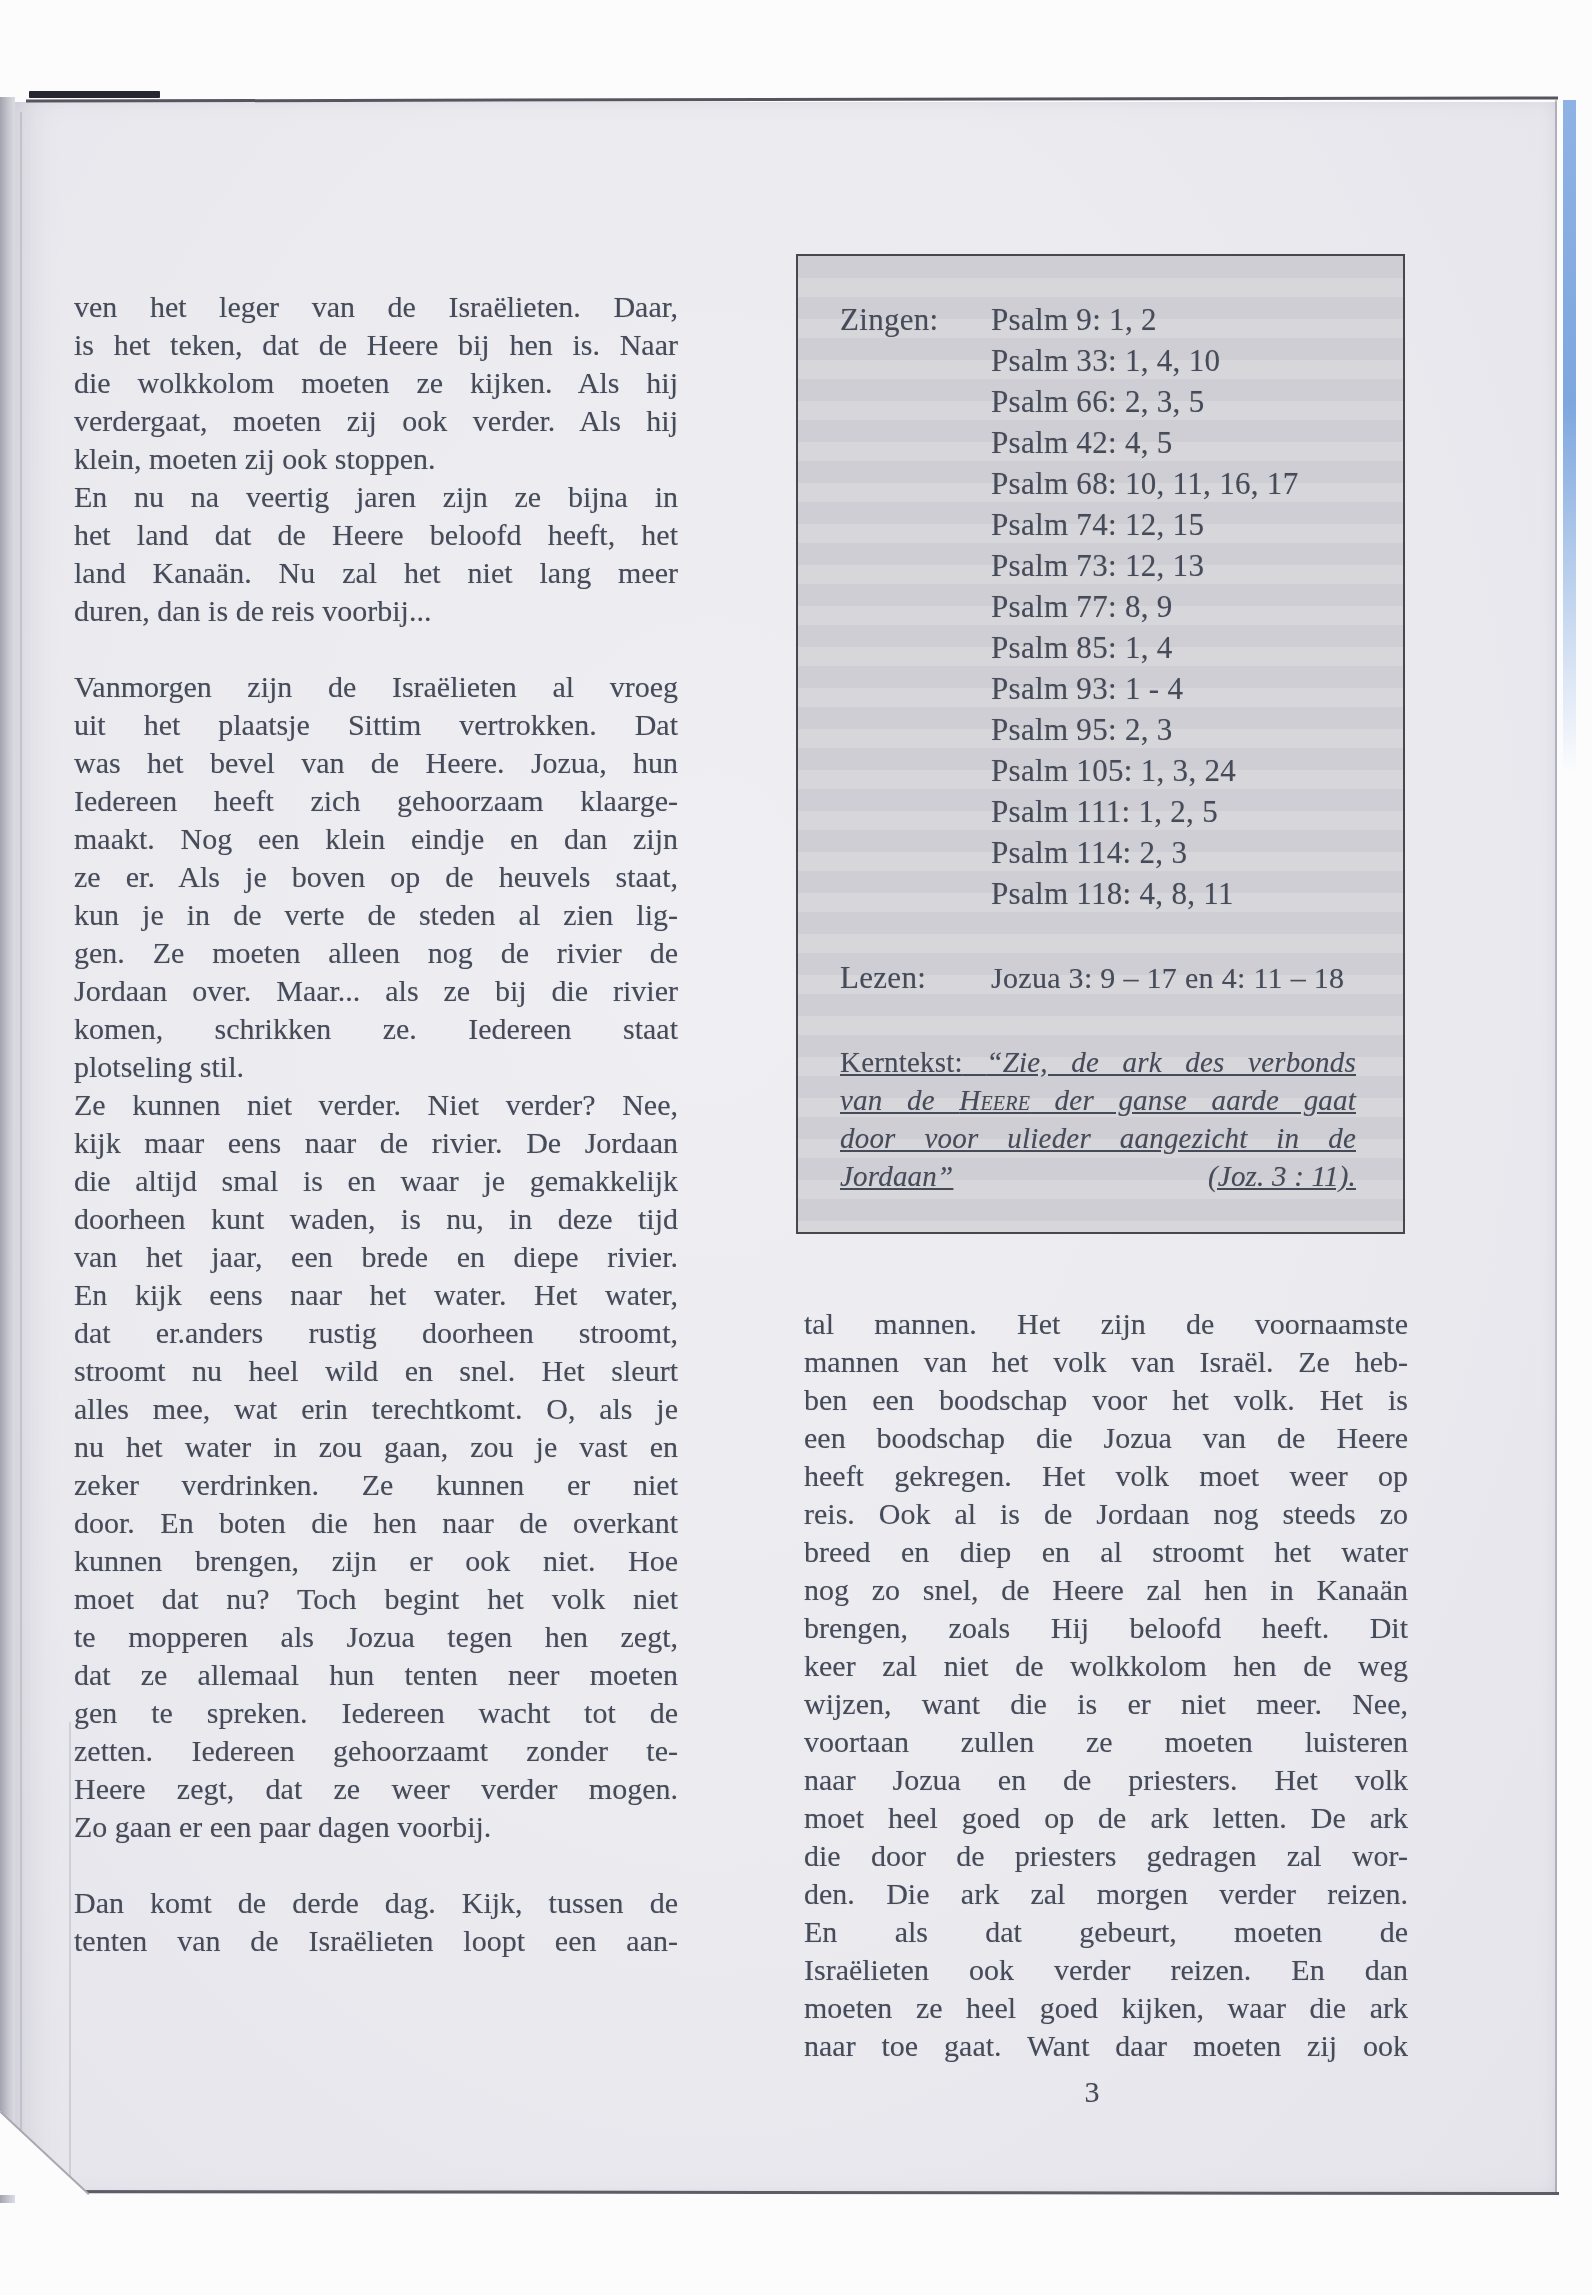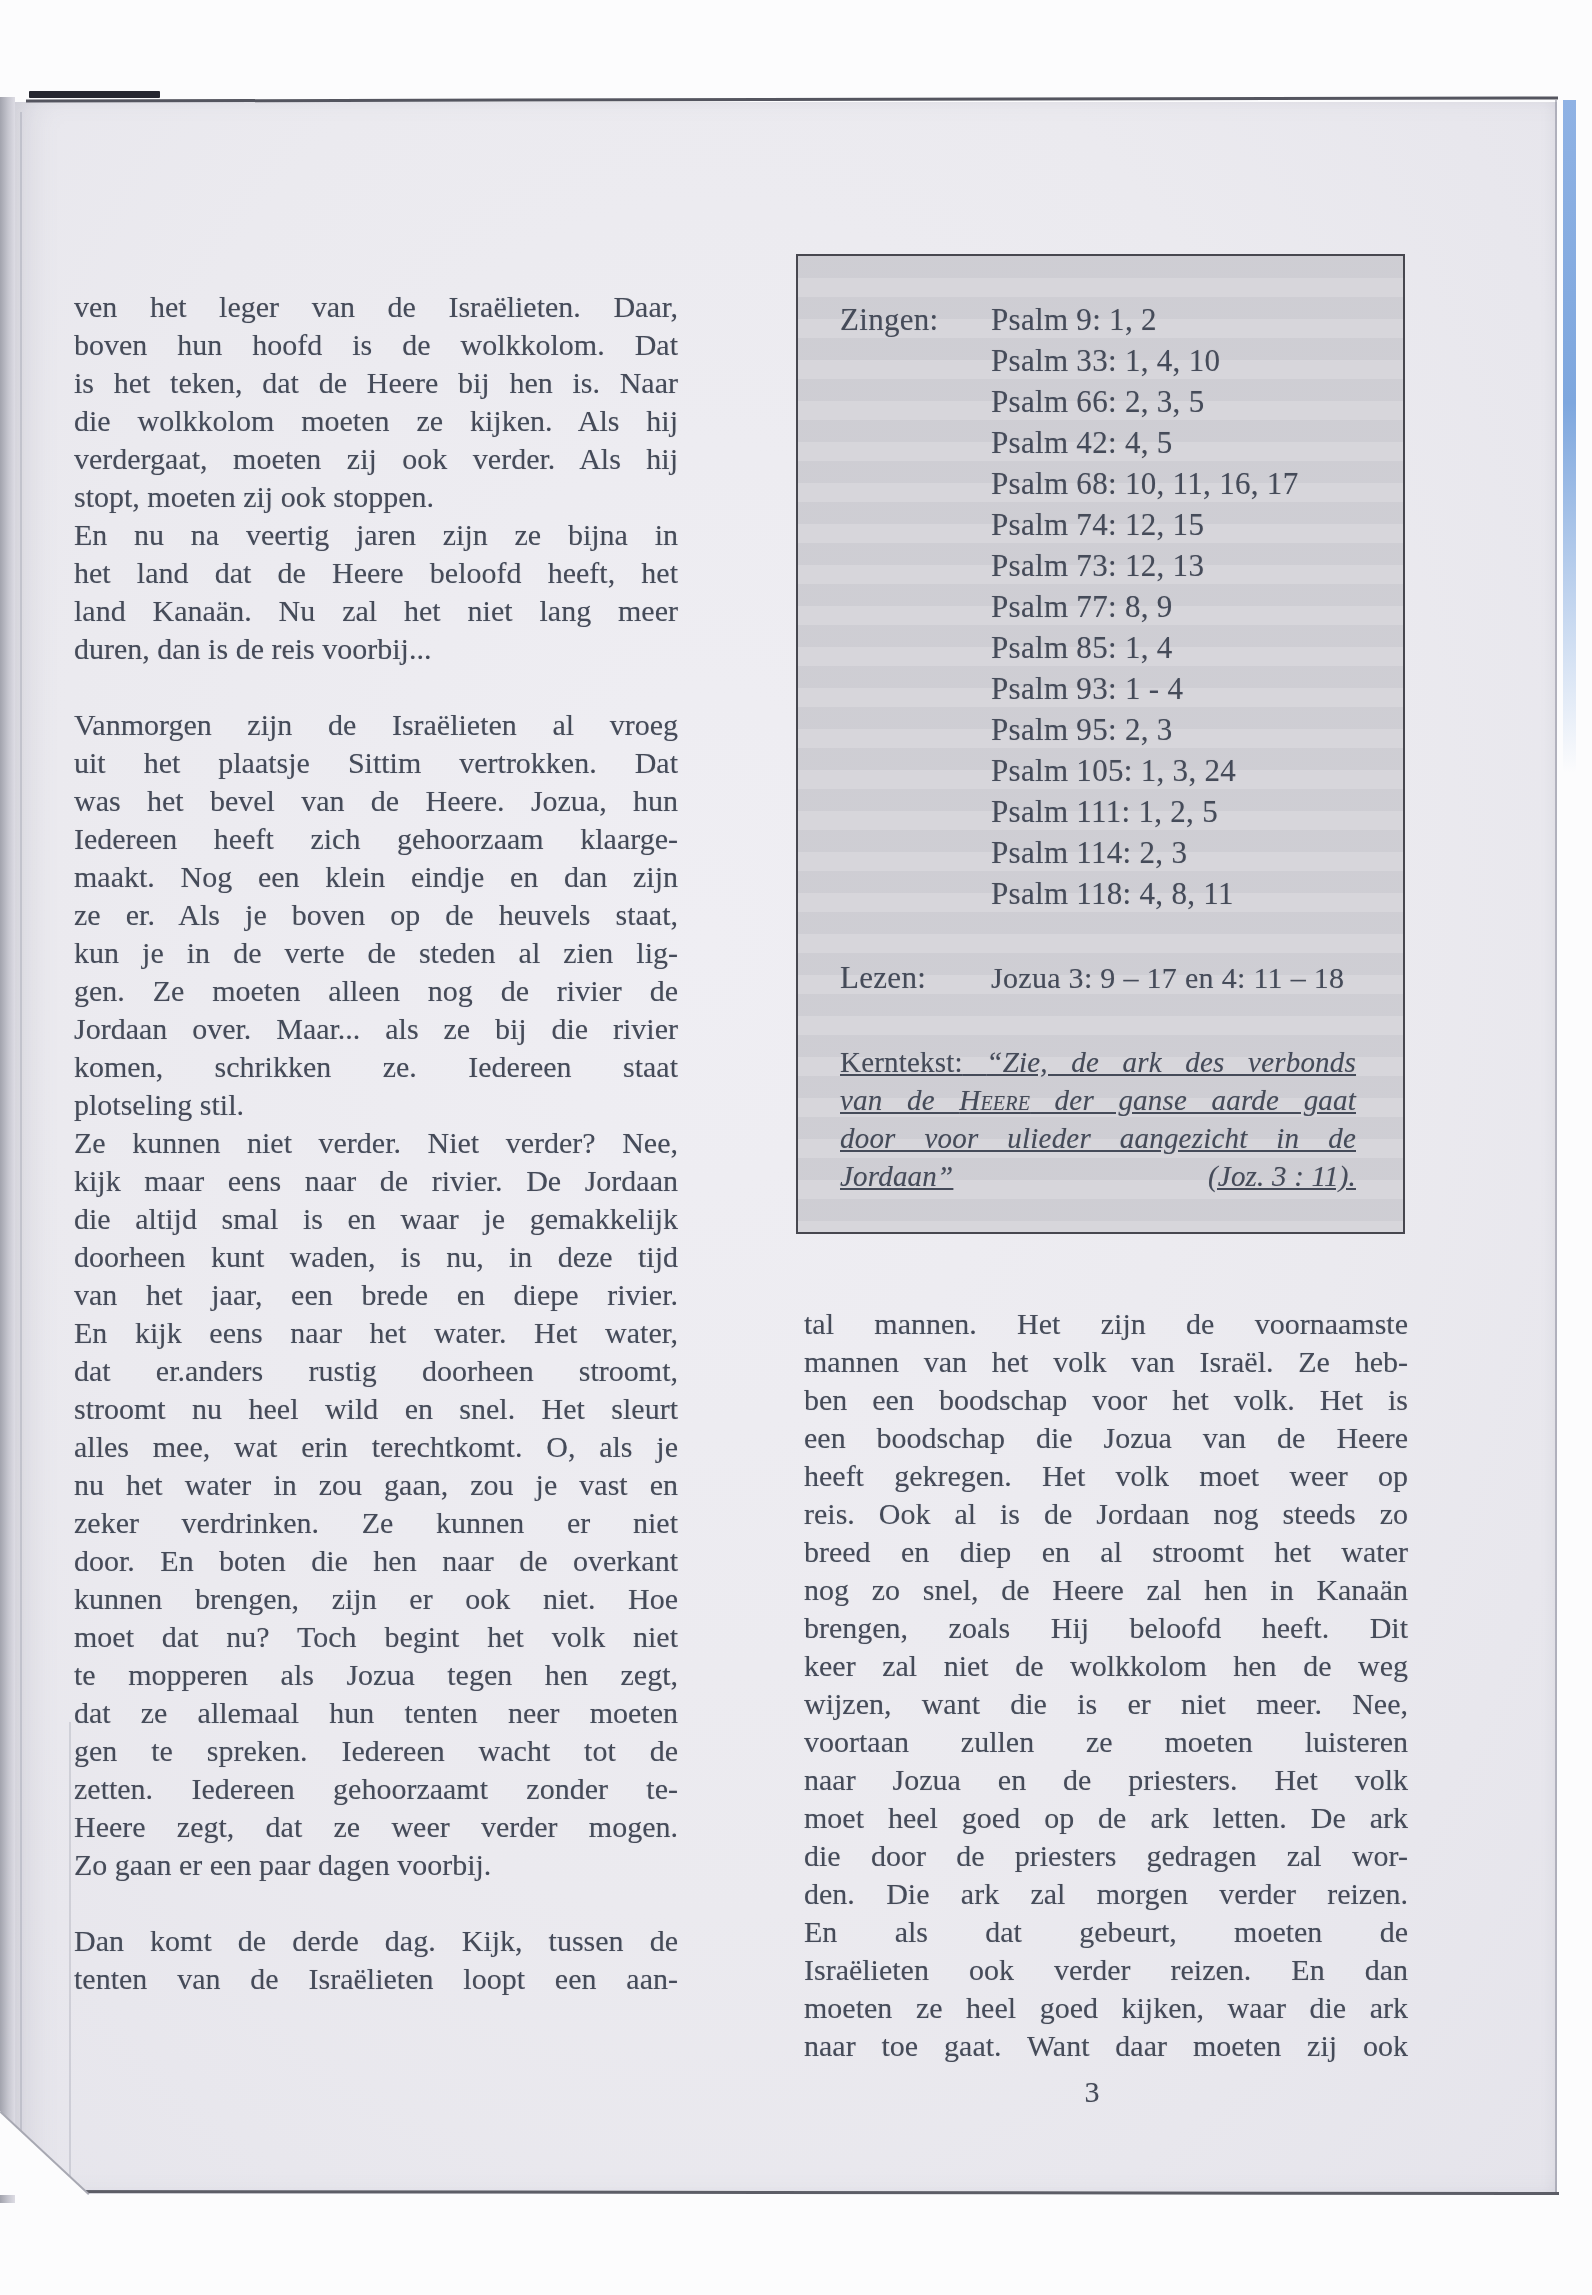--- a/index.html
+++ b/index.html
@@ -74,25 +74,24 @@
   <div class="edge-top-dash"></div>
   <div class="edge-bottom"></div>
   <div class="edge-right"></div>
   <div class="edge-blue"></div>
   <div class="corner-white"></div>
   <div class="corner-line"></div>
 
   <div class="col col-left">
       <div class="tgroup">
         <div class="tline">ven het leger van de Israëlieten. Daar,</div>
-        <div class="tline">boven hun hoofd is de wolkkolom. Dat</div>
         <div class="tline">is het teken, dat de Heere bij hen is. Naar</div>
         <div class="tline">die wolkkolom moeten ze kijken. Als hij</div>
         <div class="tline">verdergaat, moeten zij ook verder. Als hij</div>
-        <div class="tline rag">stopt, moeten zij ook stoppen.</div>
+        <div class="tline rag">klein, moeten zij ook stoppen.</div>
       </div>
       <div class="tgroup">
         <div class="tline">En nu na veertig jaren zijn ze bijna in</div>
         <div class="tline">het land dat de Heere beloofd heeft, het</div>
         <div class="tline">land Kanaän. Nu zal het niet lang meer</div>
         <div class="tline rag">duren, dan is de reis voorbij...</div>
       </div>
       <div class="tgroup gap">
         <div class="tline">Vanmorgen zijn de Israëlieten al vroeg</div>
         <div class="tline">uit het plaatsje Sittim vertrokken. Dat</div>

